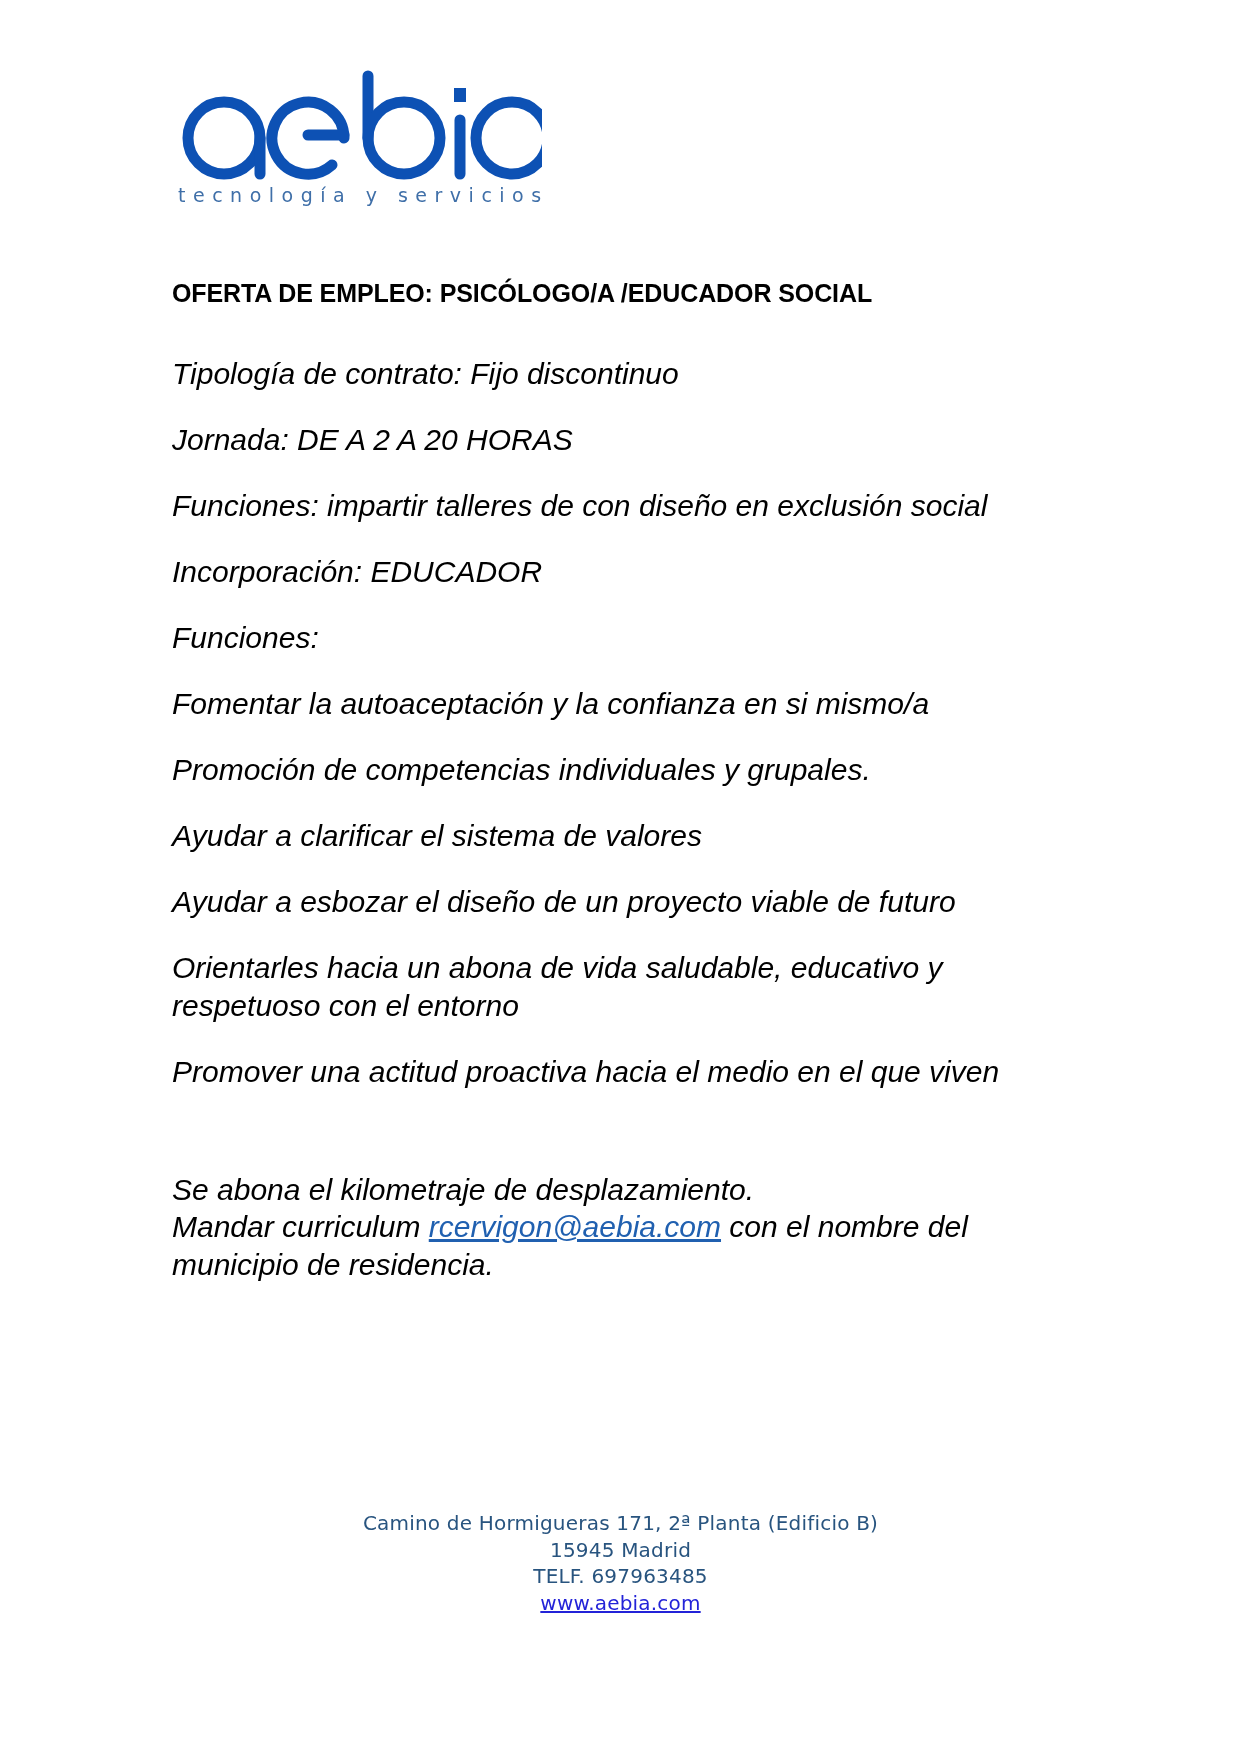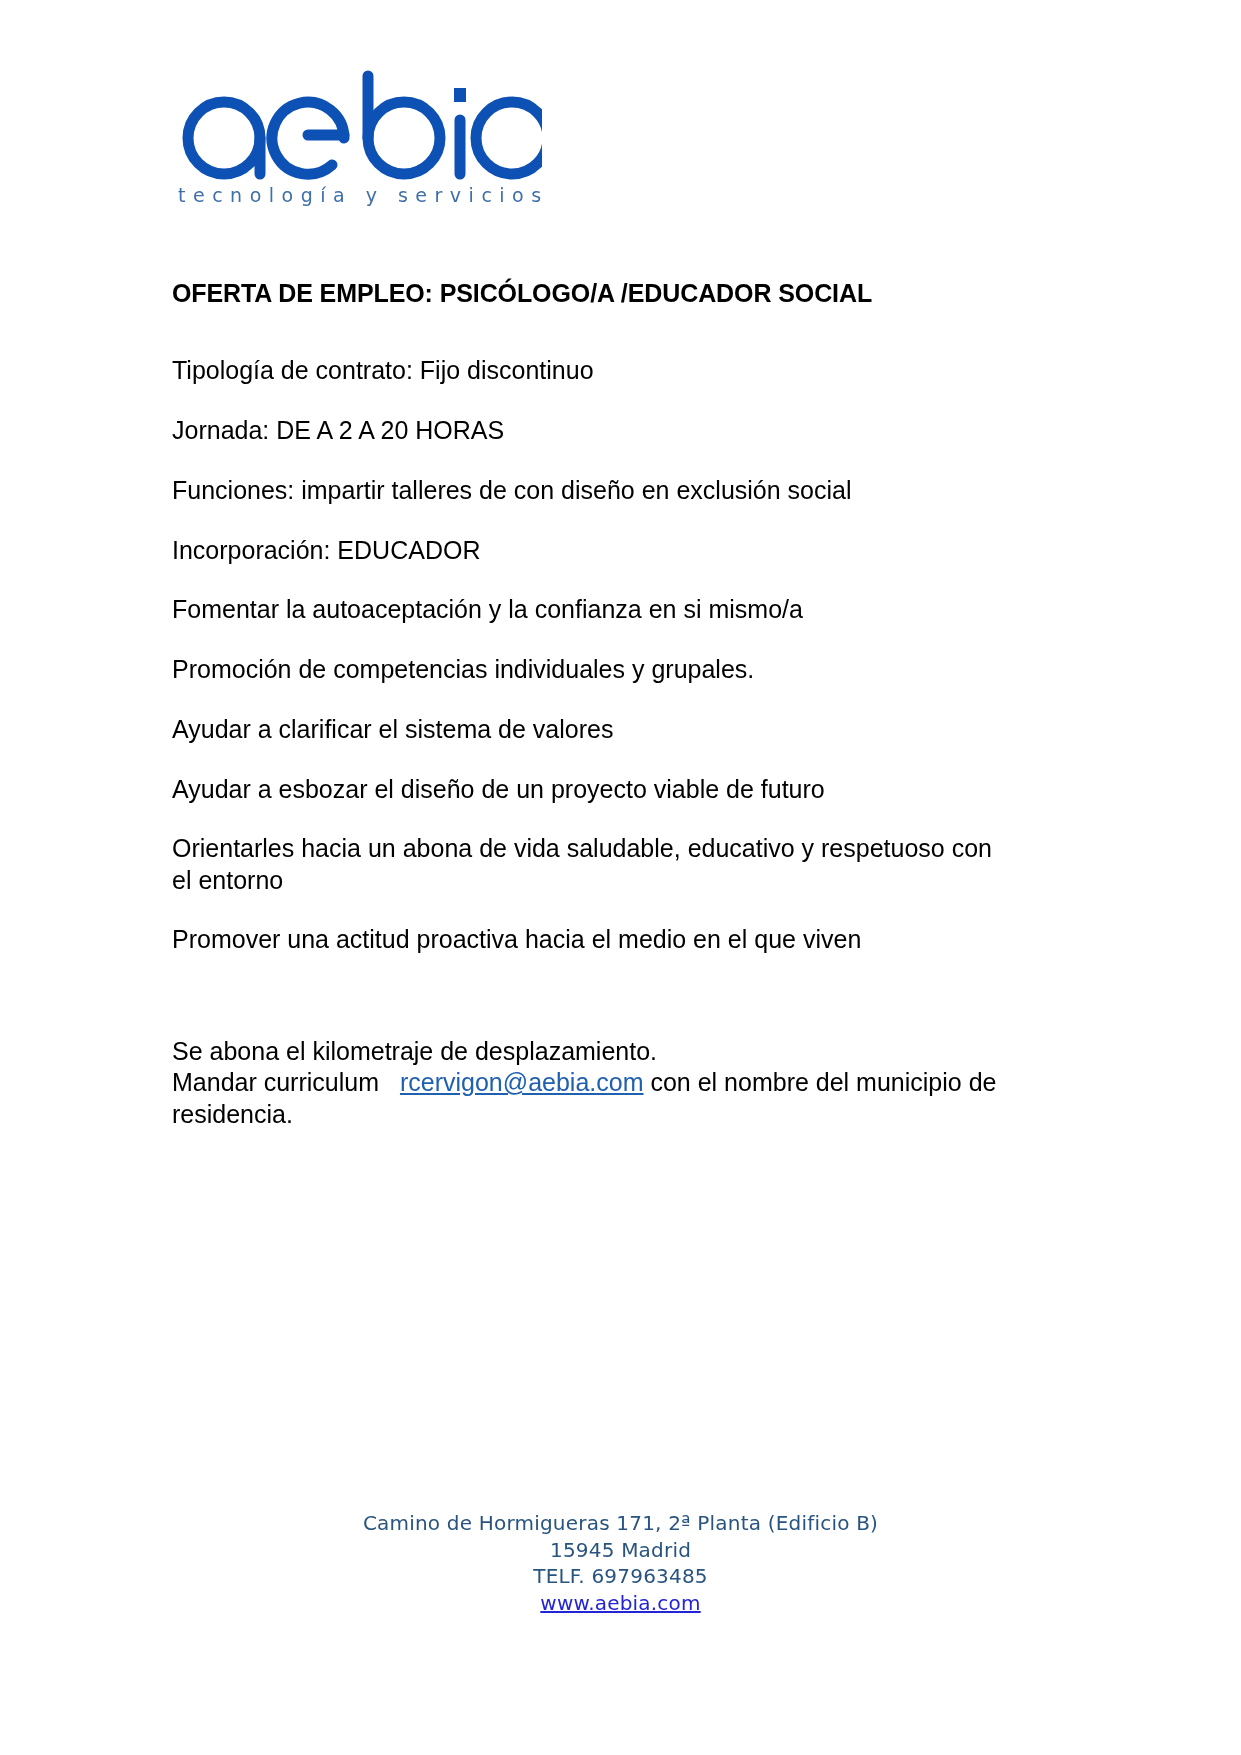--- a/index.html
+++ b/index.html
@@ -59,44 +59,44 @@
     font-family: "Liberation Sans", sans-serif;
     font-weight: bold;
     font-size: 25px;
     letter-spacing: -0.1px;
     line-height: 1.25;
     margin: 0 0 46px 0;
     color: #000;
   }
   .para {
     font-family: "Liberation Sans", sans-serif;
-    font-size: 25px;
+    font-size: 30px;
     line-height: 1.25;
     margin: 0 0 28.5px 0;
     color: #000;
     white-space: pre-wrap;
+    font-style: italic;
   }
   .para.tight {
     margin-bottom: 0;
   }
   .para.wrapped {
     width: 840px;
   }
   .spacer-block {
     height: 52px;
   }
 
   .email-link,
   .web-link {
     color: #1f5fbf;
     text-decoration: underline;
   }
   .email-link {
     color: #2060b0;
-    margin-left: 14px;
   }
 
   
   .footer {
     position: absolute;
     left: 0;
     right: 0;
     top: 1510px;
     text-align: center;
     font-family: "DejaVu Sans", sans-serif;
@@ -142,20 +142,21 @@
   </div>
 
   <div class="content">
 
     <h1 class="doc-title">OFERTA DE EMPLEO: PSICÓLOGO/A /EDUCADOR SOCIAL</h1>
 
     <p class="para">Tipología de contrato: Fijo discontinuo</p>
     <p class="para">Jornada: DE A 2 A 20 HORAS</p>
     <p class="para">Funciones: impartir talleres de con diseño en exclusión social</p>
     <p class="para">Incorporación: EDUCADOR</p>
+    <p class="para">Funciones:</p>
     <p class="para">Fomentar la autoaceptación y la confianza en si mismo/a</p>
     <p class="para">Promoción de competencias individuales y grupales.</p>
     <p class="para">Ayudar a clarificar el sistema de valores</p>
     <p class="para">Ayudar a esbozar el diseño de un proyecto viable de futuro</p>
     <p class="para wrapped">Orientarles hacia un abona de vida saludable, educativo y respetuoso con el entorno</p>
     <p class="para">Promover una actitud proactiva hacia el medio en el que viven</p>
 
     <div class="spacer-block"></div>
 
     <p class="para tight">Se abona el kilometraje de desplazamiento.</p>

